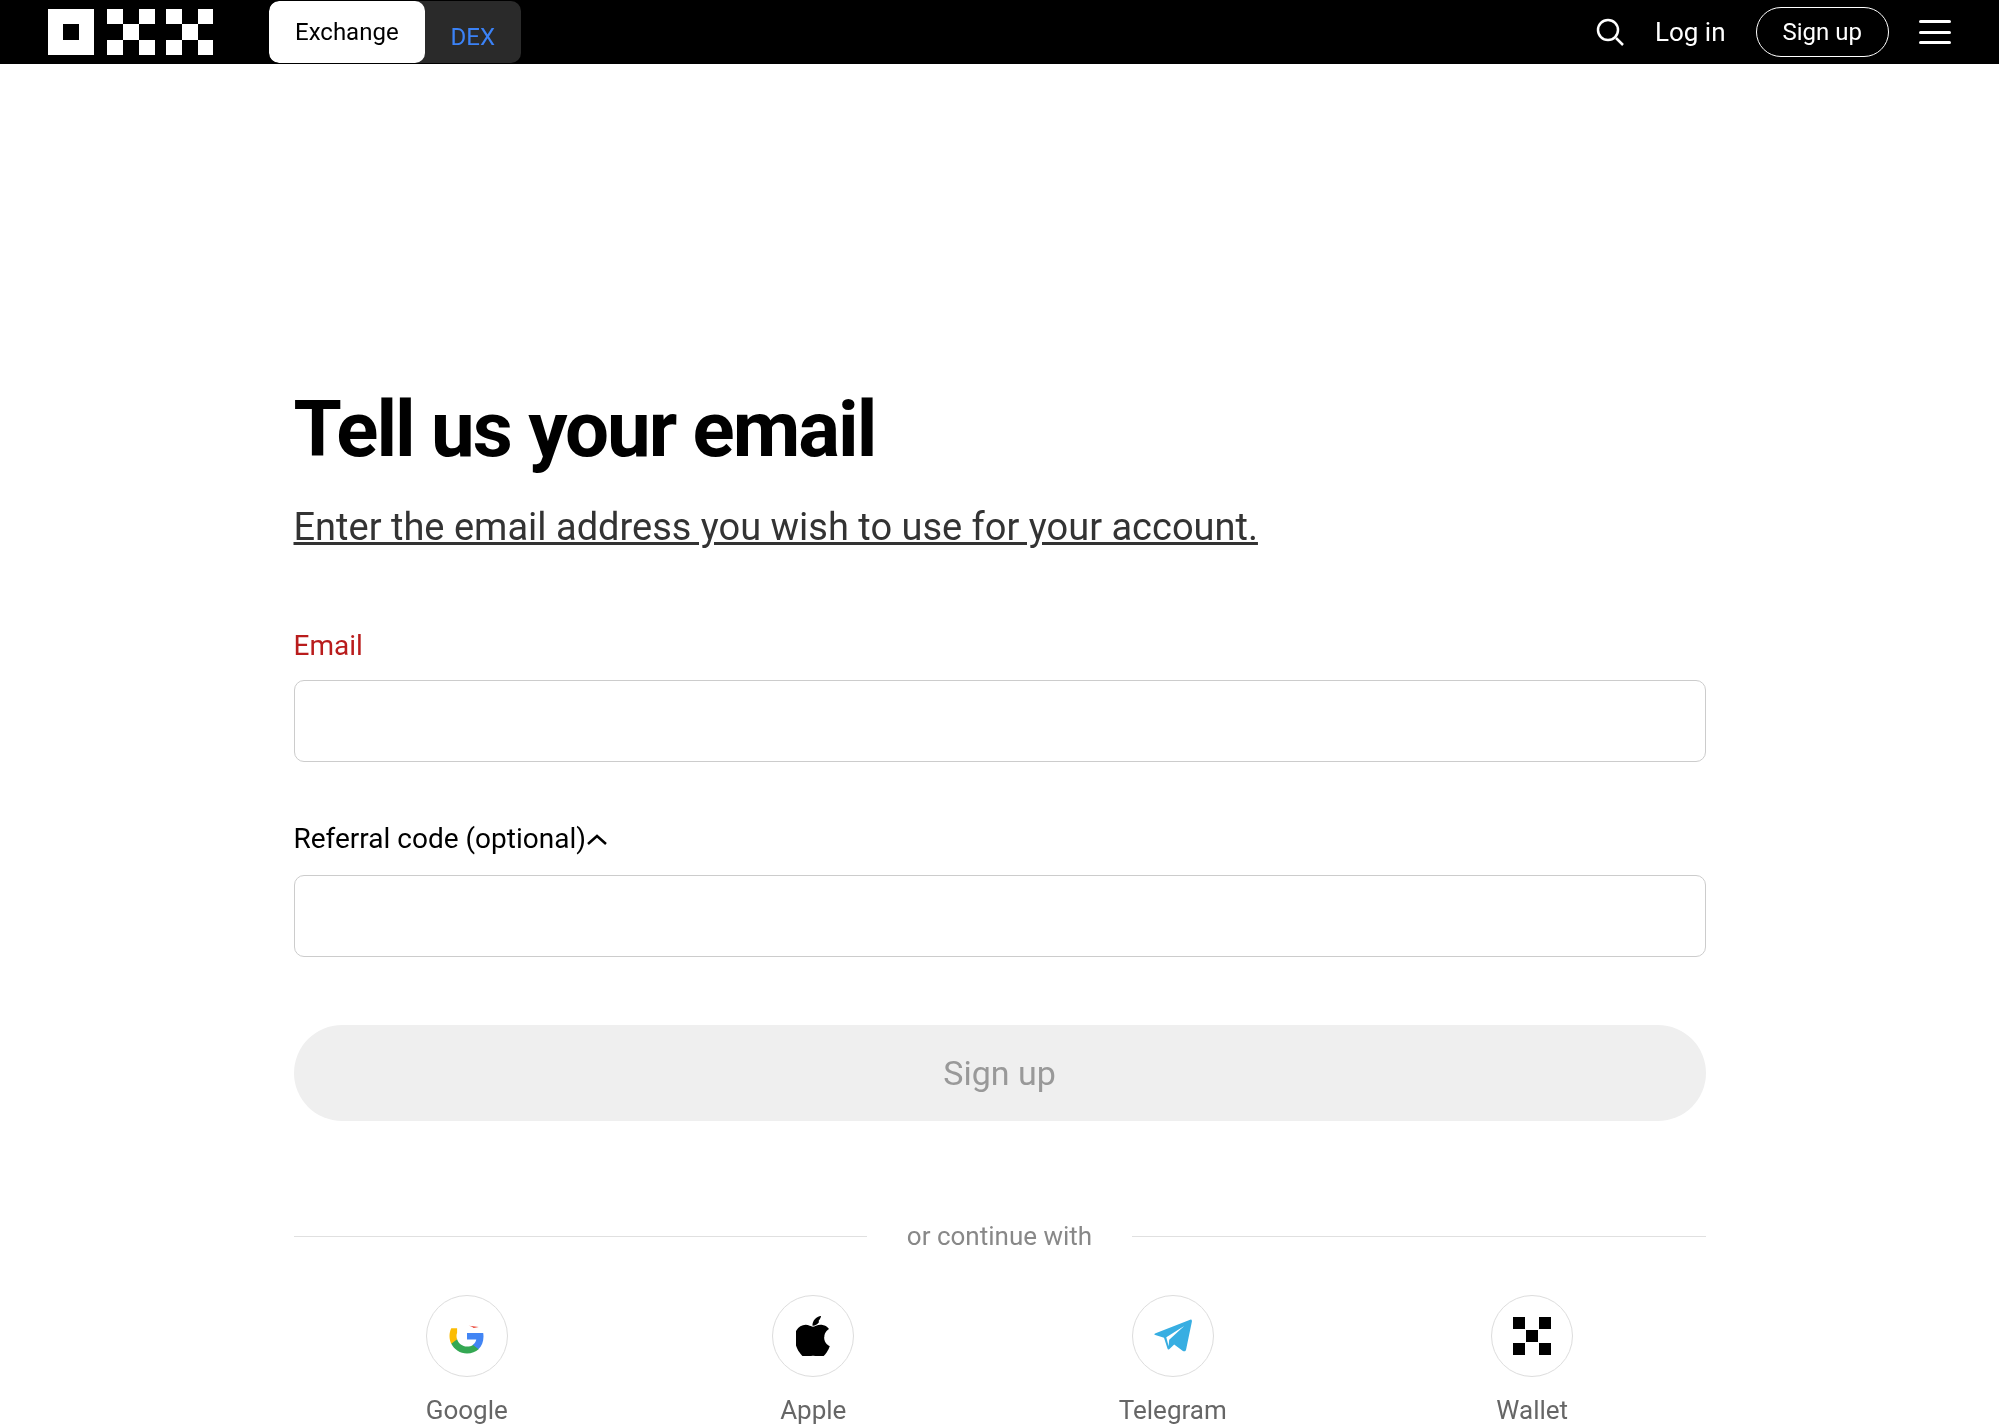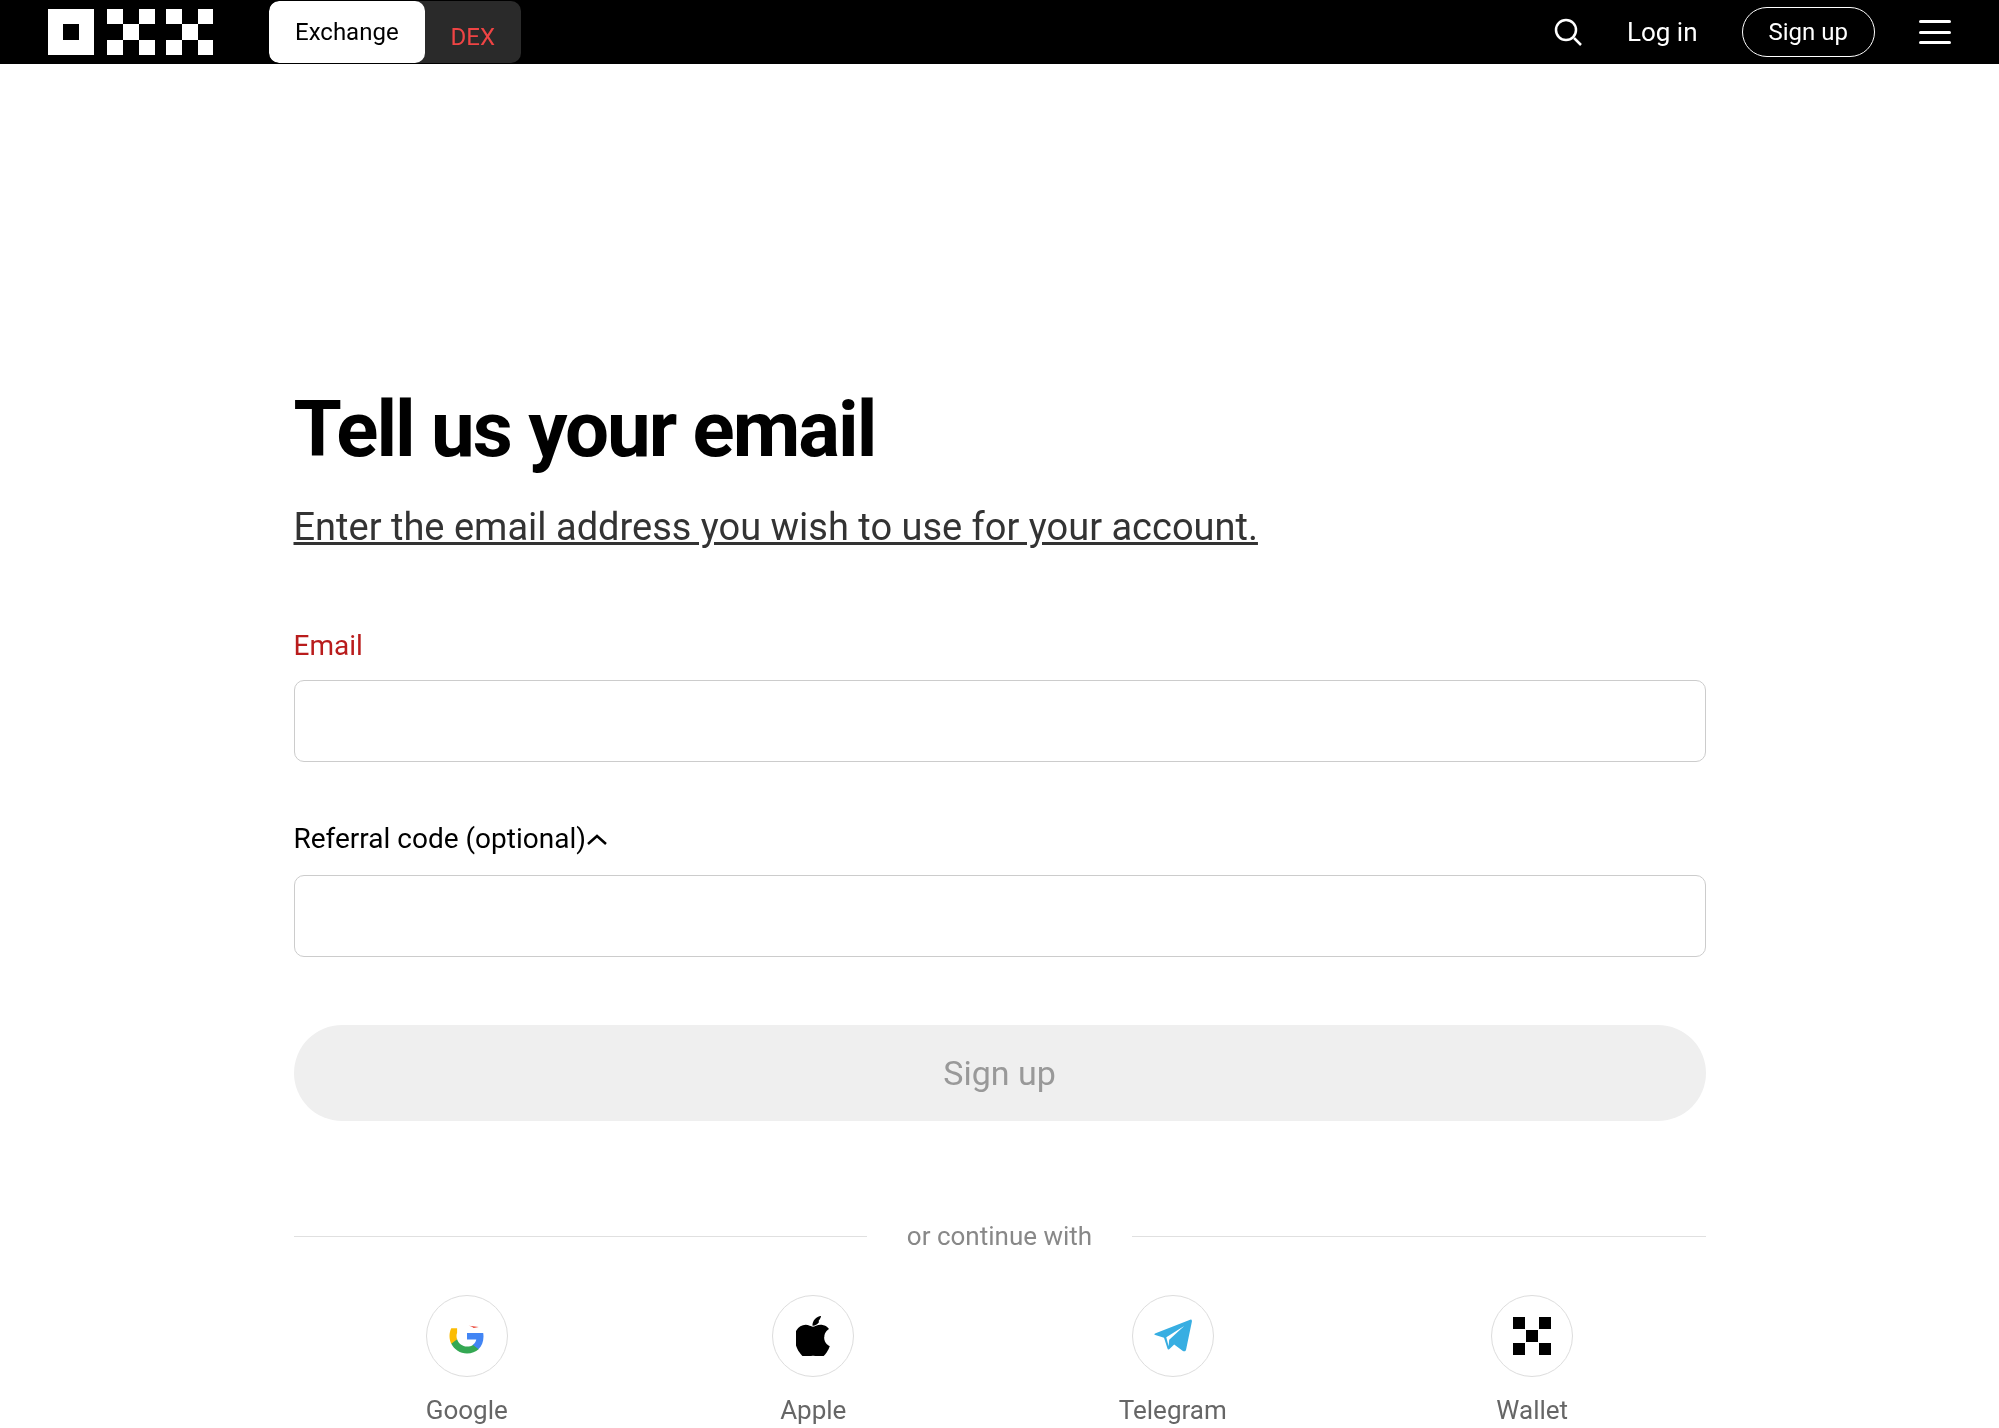--- a/index.html
+++ b/index.html
@@ -55,28 +55,28 @@
     }
     
     .tab-button.active {
       background: #fff;
       color: #000;
       border-radius: 10px;
     }
     
     .tab-button.inactive {
       background: transparent;
-      color: #ef4444;
+      color: #3b82f6;
       margin-top: 10px;
     }
     
     .header-right {
       display: flex;
       align-items: center;
-      gap: 44px;
+      gap: 30px;
     }
     
     .search-icon {
       width: 30px;
       height: 30px;
       cursor: pointer;
     }
     
     .login-link {
       color: #fff;

